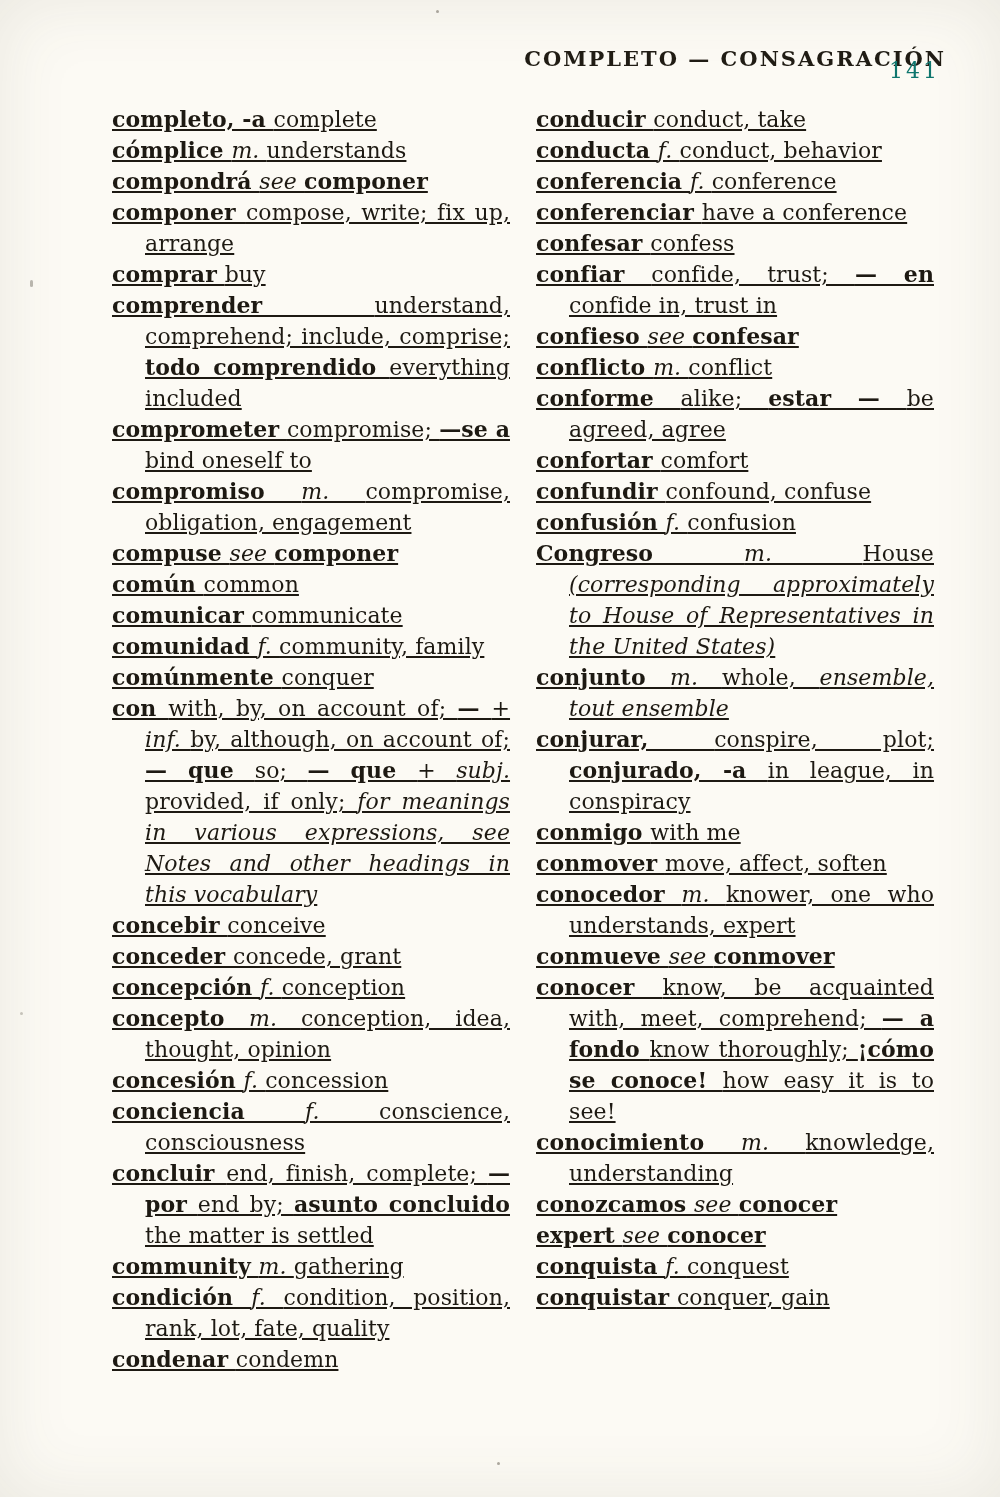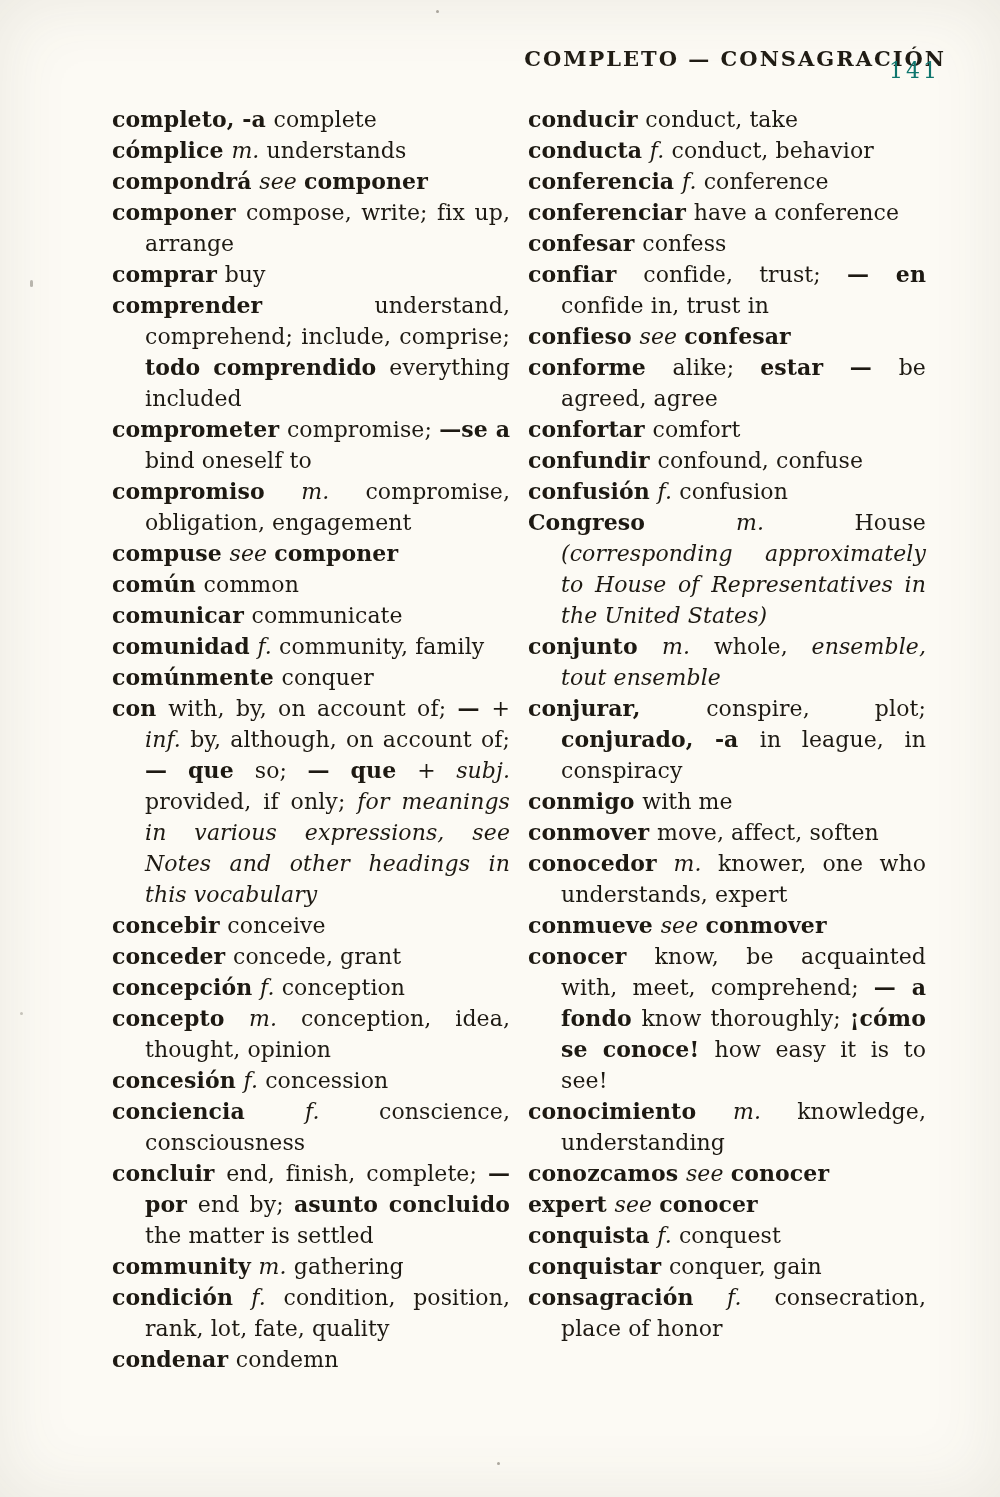--- a/index.html
+++ b/index.html
@@ -41,22 +41,23 @@
     right: 6px;
     top: 12px;
     font-size: 22px;
     letter-spacing: 3px;
     color: #0f766e;
   }
 
   
   .columns {
     display: flex;
-    gap: 18px;
+    gap: 26px;
     width: 834px;
+    text-decoration: underline;
   }
   .column {
     width: 398px;
     flex: 0 0 398px;
   }
 
   
   .entry {
     font-size: 22px;
     line-height: 31px;
@@ -126,34 +127,34 @@
         <p class="entry"><span class="seg-b">condenar </span><span class="seg-r">condemn</span></p>
       </section>
     <section class="column">
         <p class="entry"><span class="seg-b">conducir </span><span class="seg-r">conduct, take</span></p>
         <p class="entry"><span class="seg-b">conducta </span><span class="seg-i">f. </span><span class="seg-r">conduct, behavior</span></p>
         <p class="entry"><span class="seg-b">conferencia </span><span class="seg-i">f. </span><span class="seg-r">conference</span></p>
         <p class="entry"><span class="seg-b">conferenciar </span><span class="seg-r">have a conference</span></p>
         <p class="entry"><span class="seg-b">confesar </span><span class="seg-r">confess</span></p>
         <p class="entry"><span class="seg-b">confiar </span><span class="seg-r">confide, trust; </span><span class="seg-b">— en </span><span class="seg-r">confide in, trust in</span></p>
         <p class="entry"><span class="seg-b">confieso </span><span class="seg-i">see </span><span class="seg-b">confesar</span></p>
+        <p class="entry"><span class="seg-b">conflicto </span><span class="seg-i">m. </span><span class="seg-r">conflict</span></p>
         <p class="entry"><span class="seg-b">conforme </span><span class="seg-r">alike; </span><span class="seg-b">estar — </span><span class="seg-r">be agreed, agree</span></p>
         <p class="entry"><span class="seg-b">confortar </span><span class="seg-r">comfort</span></p>
         <p class="entry"><span class="seg-b">confundir </span><span class="seg-r">confound, confuse</span></p>
         <p class="entry"><span class="seg-b">confusión </span><span class="seg-i">f. </span><span class="seg-r">confusion</span></p>
         <p class="entry"><span class="seg-b">Congreso </span><span class="seg-i">m. </span><span class="seg-r">House </span><span class="seg-i">(corresponding approximately to House of Representatives in the United States)</span></p>
         <p class="entry"><span class="seg-b">conjunto </span><span class="seg-i">m. </span><span class="seg-r">whole, </span><span class="seg-i">ensemble, tout ensemble</span></p>
         <p class="entry"><span class="seg-b">conjurar, </span><span class="seg-r">conspire, plot; </span><span class="seg-b">conjurado, -a </span><span class="seg-r">in league, in conspiracy</span></p>
         <p class="entry"><span class="seg-b">conmigo </span><span class="seg-r">with me</span></p>
         <p class="entry"><span class="seg-b">conmover </span><span class="seg-r">move, affect, soften</span></p>
         <p class="entry"><span class="seg-b">conocedor </span><span class="seg-i">m. </span><span class="seg-r">knower, one who understands, expert</span></p>
         <p class="entry"><span class="seg-b">conmueve </span><span class="seg-i">see </span><span class="seg-b">conmover</span></p>
         <p class="entry"><span class="seg-b">conocer </span><span class="seg-r">know, be acquainted with, meet, comprehend; </span><span class="seg-b">— a fondo </span><span class="seg-r">know thoroughly; </span><span class="seg-b">¡cómo se conoce! </span><span class="seg-r">how easy it is to see!</span></p>
         <p class="entry"><span class="seg-b">conocimiento </span><span class="seg-i">m. </span><span class="seg-r">knowledge, understanding</span></p>
         <p class="entry"><span class="seg-b">conozcamos </span><span class="seg-i">see </span><span class="seg-b">conocer</span></p>
         <p class="entry"><span class="seg-b">expert </span><span class="seg-i">see </span><span class="seg-b">conocer</span></p>
         <p class="entry"><span class="seg-b">conquista </span><span class="seg-i">f. </span><span class="seg-r">conquest</span></p>
         <p class="entry"><span class="seg-b">conquistar </span><span class="seg-r">conquer, gain</span></p>
-        <p class="entry"><span class="seg-b">consagración </span><span class="seg-i">f. </span><span class="seg-r">consecration, place of honor</span></p>
       </section>
   </main>
 
 </div>
 
 </body></html>

